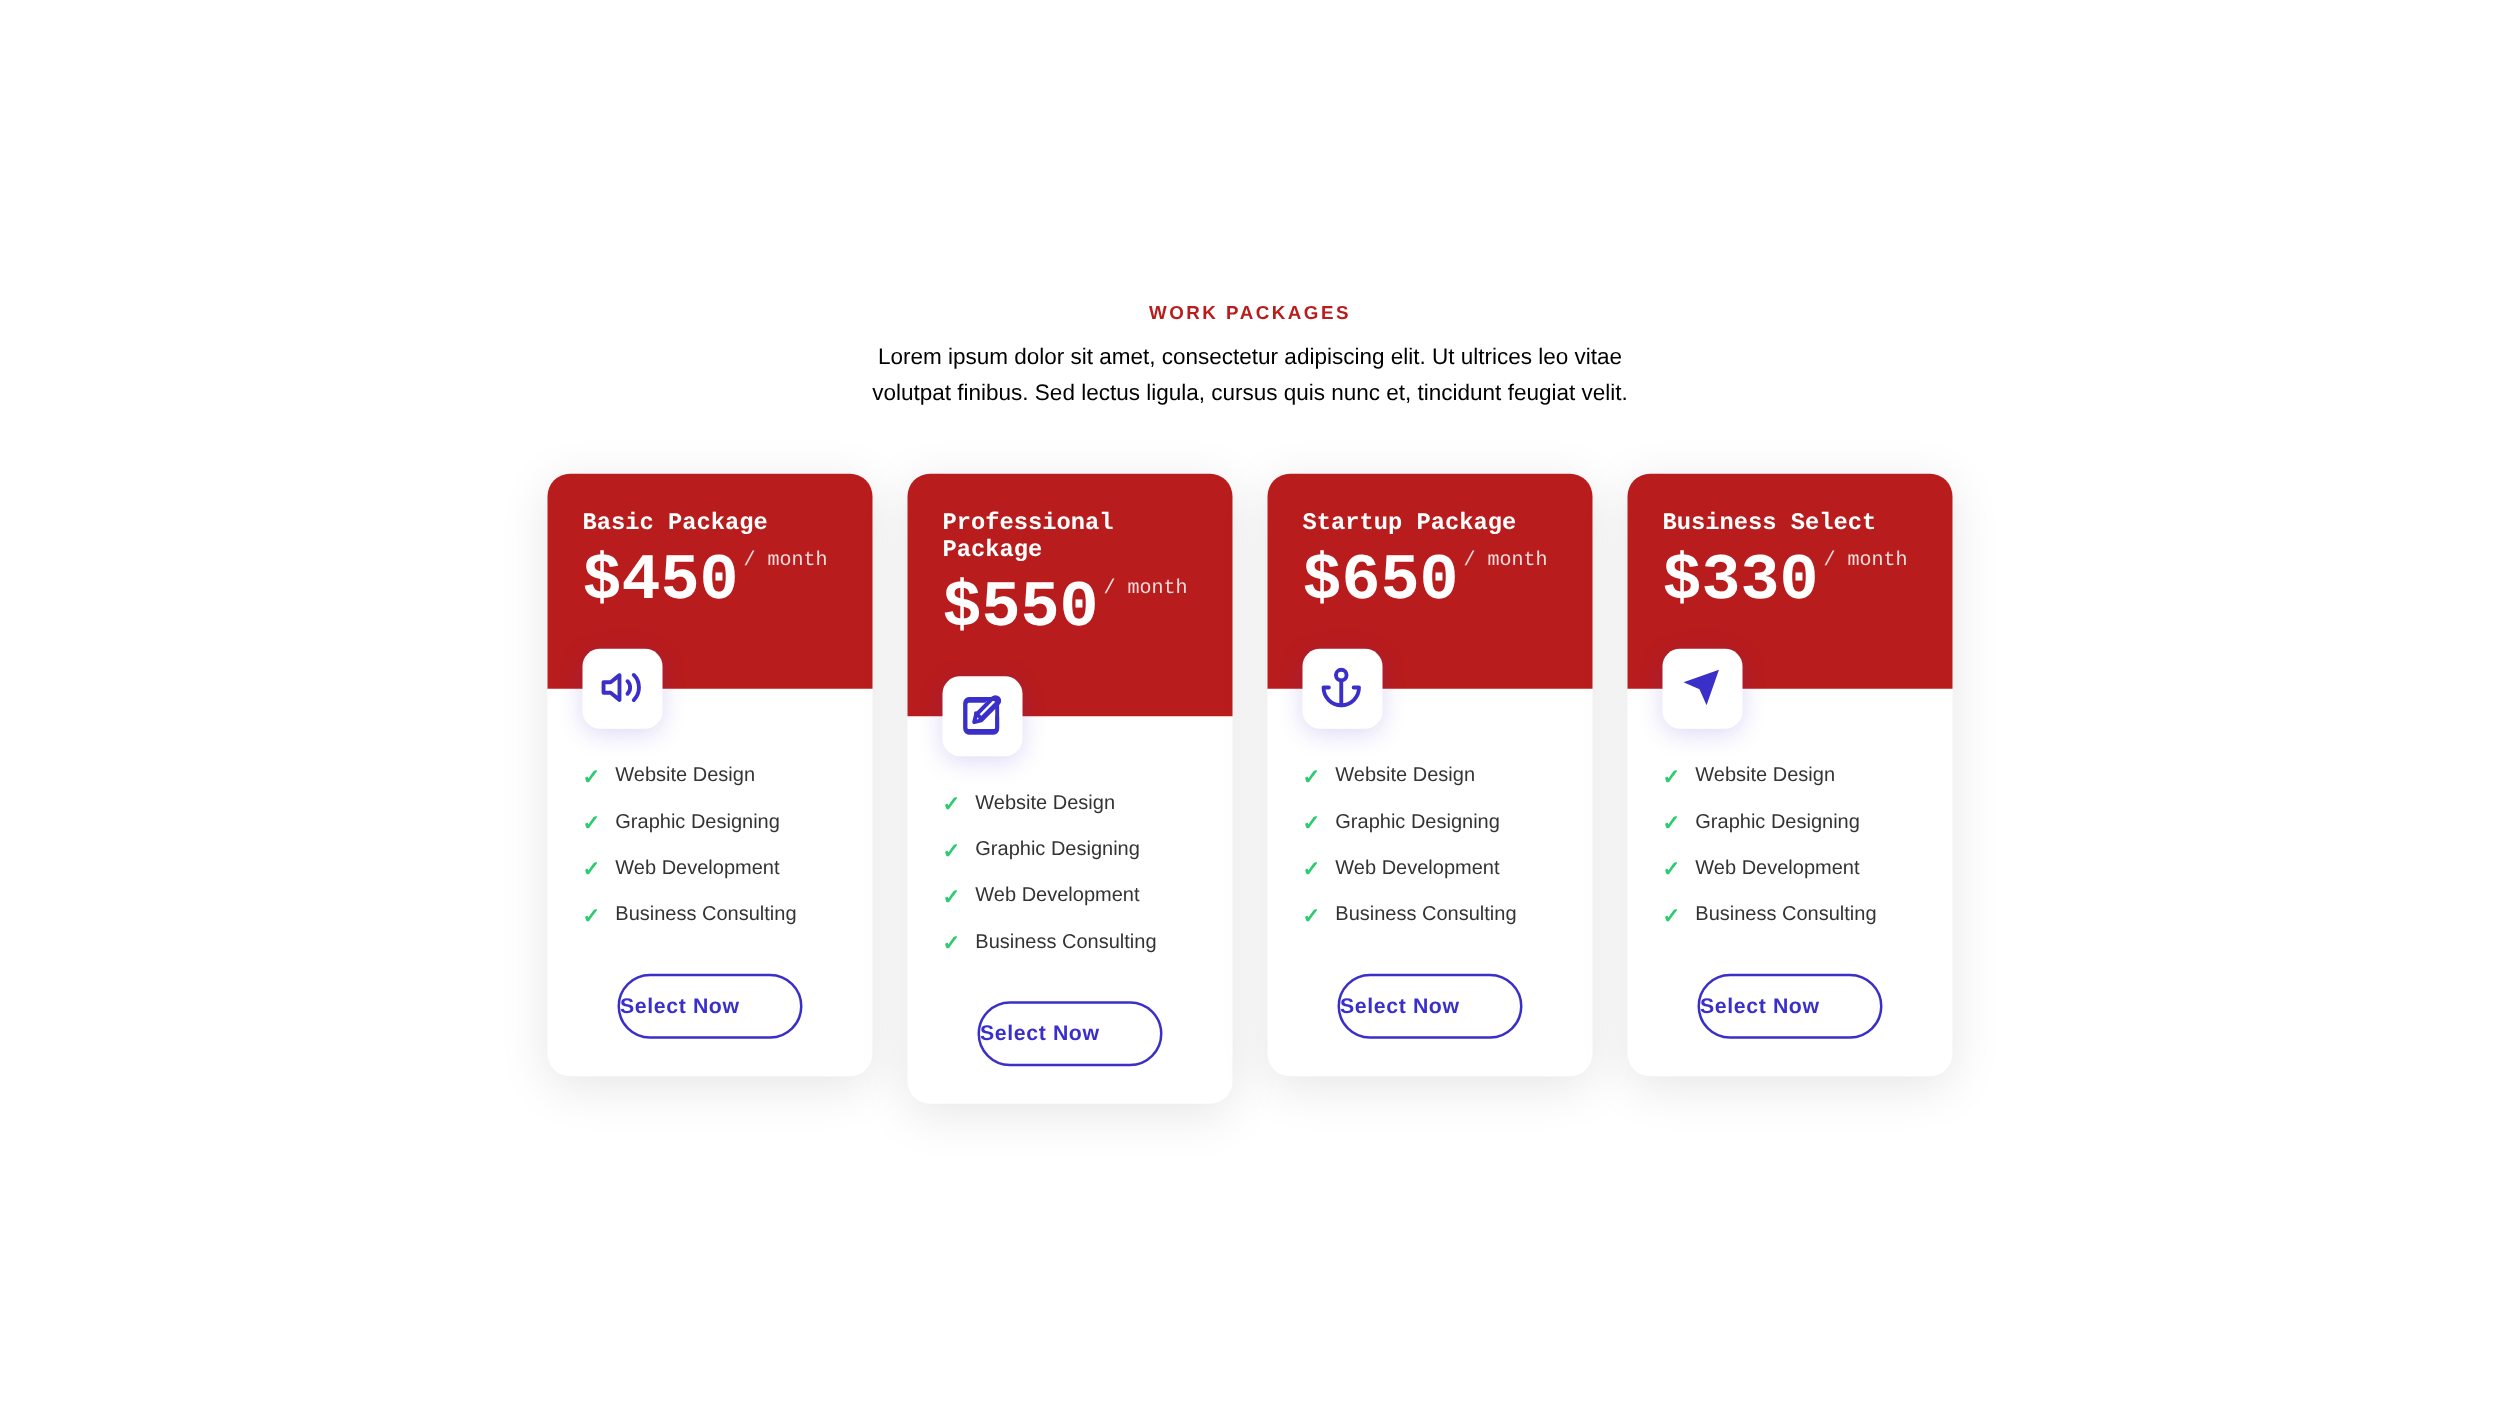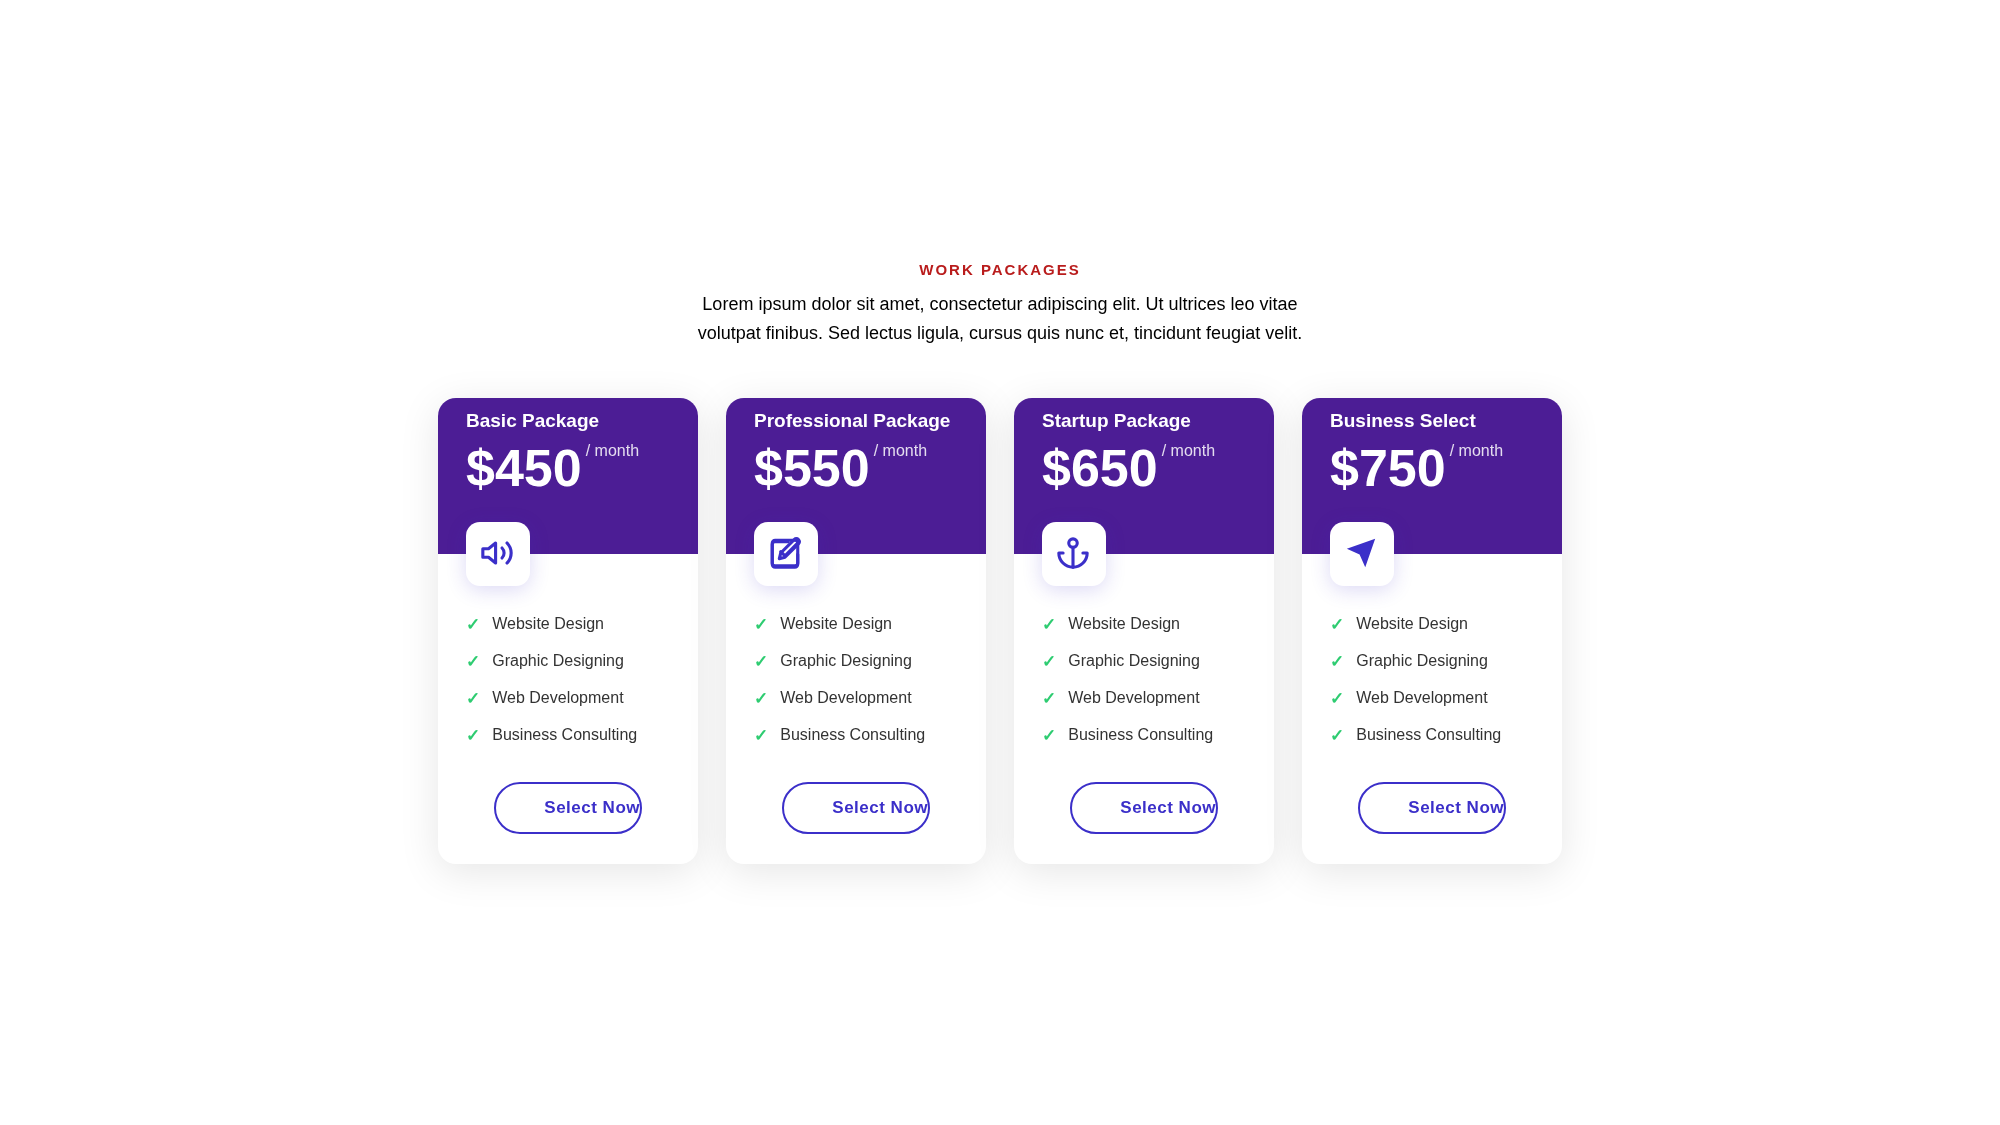--- a/index.html
+++ b/index.html
@@ -60,24 +60,25 @@
       width: 260px;
       border-radius: 18px;
       box-shadow: 0 8px 40px rgba(0,0,0,0.10);
       overflow: visible;
       background: #fff;
       position: relative;
       padding-bottom: 30px;
     }
 
     .card-top {
-      background: #4c1d95;
+      background: #b91c1c;
       border-radius: 18px 18px 0 0;
-      padding: 12px 28px 60px 28px;
+      padding: 28px 28px 60px 28px;
       position: relative;
+      font-family: Liberation Mono, monospace;
     }
 
     .card-name {
       color: #fff;
       font-size: 19px;
       font-weight: 600;
       margin-bottom: 10px;
     }
 
     .card-price {
@@ -148,21 +149,21 @@
       display: block;
       width: 100%;
       padding: 14px 0;
       border: 2px solid #3b2fc9;
       border-radius: 50px;
       background: #fff;
       color: #3b2fc9;
       font-size: 17px;
       font-weight: 700;
       cursor: pointer;
-      text-align: right;
+      text-align: left;
       letter-spacing: 0.5px;
       transition: background 0.2s, color 0.2s;
       margin: 0 28px;
       width: calc(100% - 56px);
     }
   </style>
 </head>
 <body>
 
 <div class="header-section">
@@ -296,21 +297,21 @@
     </li>
 
       </ul>
       <button class="select-btn">Select Now</button>
     </div>
   </div>
     <div class="pricing-card">
     <div class="card-top">
       <div class="card-name">Business Select</div>
       <div class="card-price">
-        <span class="price-amount">$750</span>
+        <span class="price-amount">$330</span>
         <span class="price-period">/ month</span>
       </div>
       <div class="card-icon-wrapper">
         <span class="card-icon"><svg xmlns="http://www.w3.org/2000/svg" width="34" height="34" viewBox="0 0 24 24" fill="#3b2fc9">
     <path d="M22 2L11 13M22 2L15 22 11 13 2 9l20-7z"></path>
   </svg></span>
       </div>
     </div>
     <div class="card-body">
       <ul class="features-list">

